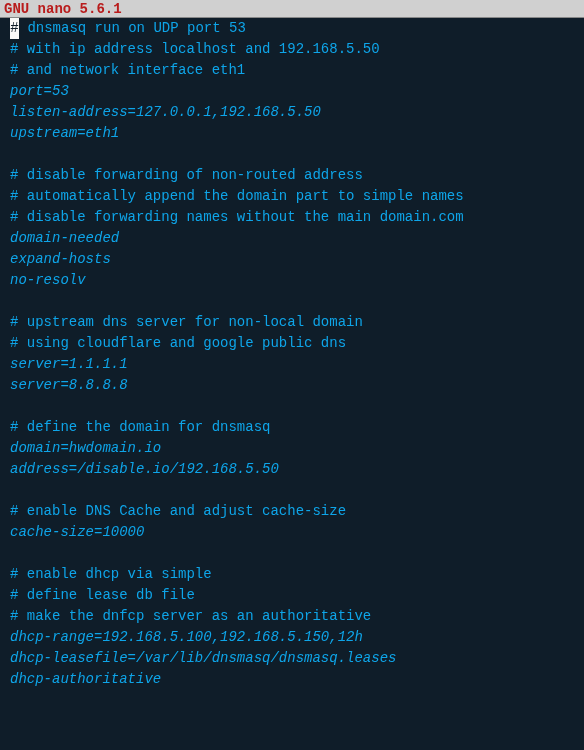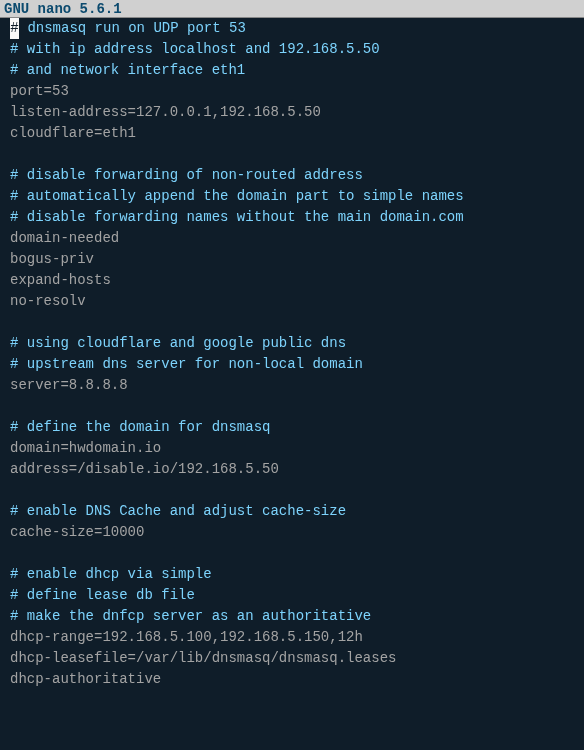--- a/index.html
+++ b/index.html
@@ -11,41 +11,42 @@
       width: 584px;
       height: 750px;
       background: #0f1d29;
       font-family: 'Consolas', 'Courier New', monospace;
       font-size: 14px;
       line-height: 21px;
       overflow: hidden;
     }
     .title-bar {
       background: #d0d0d0;
-      color: #0c4a6e;
+      color: #b91c1c;
       padding: 0 4px;
       height: 18px;
       line-height: 18px;
       font-weight: bold;
       border-bottom: 1px solid #888;
     }
     .editor-content {
       padding: 0;
       color: #d0d0d0;
     }
     .line {
       display: flex;
       white-space: pre;
       padding-left: 10px;
     }
     .comment {
-      color: #7dd3fc;
+      color: #0ea5e9;
     }
     .plain {
-      color: #a3a3a3;
+      color: #0ea5e9;
+      font-style: italic;
     }
     .cursor-mark {
       background: #f9f9f9;
       color: #0f1d29;
       display: inline-block;
       width: 9px;
       text-align: center;
     }
     .blank {
       height: 21px;
@@ -57,32 +58,32 @@
 <div class="title-bar">
   <span>  GNU nano 5.6.1</span>
 </div>
 
 <div class="editor-content" id="editor-lines">
 <div class="line"><span class="cursor-mark">#</span><span class="comment"> dnsmasq run on UDP port 53</span></div>
     <div class="line"><span class="comment"># with ip address localhost and 192.168.5.50</span></div>
     <div class="line"><span class="comment"># and network interface eth1</span></div>
     <div class="line"><span class="plain">port=53</span></div>
     <div class="line"><span class="plain">listen-address=127.0.0.1,192.168.5.50</span></div>
-    <div class="line"><span class="plain">cloudflare=eth1</span></div>
+    <div class="line"><span class="plain">upstream=eth1</span></div>
     <div class="line blank">&nbsp;</div>
     <div class="line"><span class="comment"># disable forwarding of non-routed address</span></div>
     <div class="line"><span class="comment"># automatically append the domain part to simple names</span></div>
     <div class="line"><span class="comment"># disable forwarding names without the main domain.com</span></div>
     <div class="line"><span class="plain">domain-needed</span></div>
-    <div class="line"><span class="plain">bogus-priv</span></div>
     <div class="line"><span class="plain">expand-hosts</span></div>
     <div class="line"><span class="plain">no-resolv</span></div>
     <div class="line blank">&nbsp;</div>
+    <div class="line"><span class="comment"># upstream dns server for non-local domain</span></div>
     <div class="line"><span class="comment"># using cloudflare and google public dns</span></div>
-    <div class="line"><span class="comment"># upstream dns server for non-local domain</span></div>
+    <div class="line"><span class="plain">server=1.1.1.1</span></div>
     <div class="line"><span class="plain">server=8.8.8.8</span></div>
     <div class="line blank">&nbsp;</div>
     <div class="line"><span class="comment"># define the domain for dnsmasq</span></div>
     <div class="line"><span class="plain">domain=hwdomain.io</span></div>
     <div class="line"><span class="plain">address=/disable.io/192.168.5.50</span></div>
     <div class="line blank">&nbsp;</div>
     <div class="line"><span class="comment"># enable DNS Cache and adjust cache-size</span></div>
     <div class="line"><span class="plain">cache-size=10000</span></div>
     <div class="line blank">&nbsp;</div>
     <div class="line"><span class="comment"># enable dhcp via simple</span></div>

